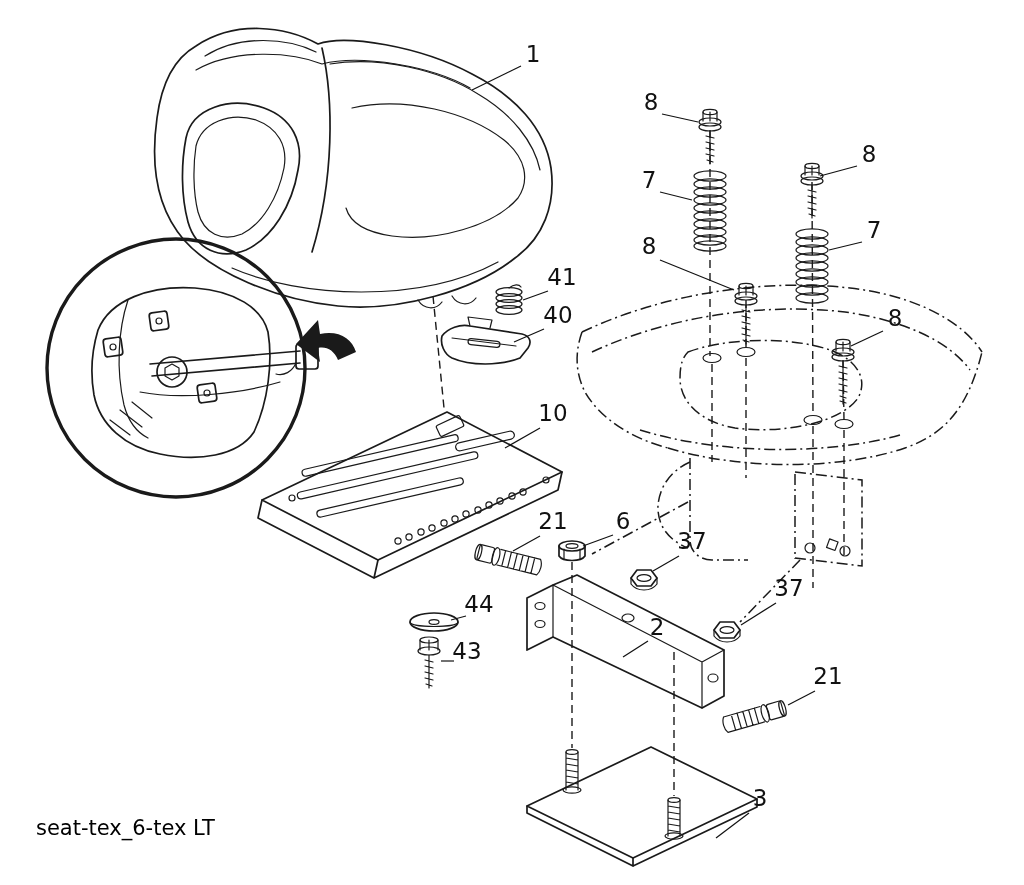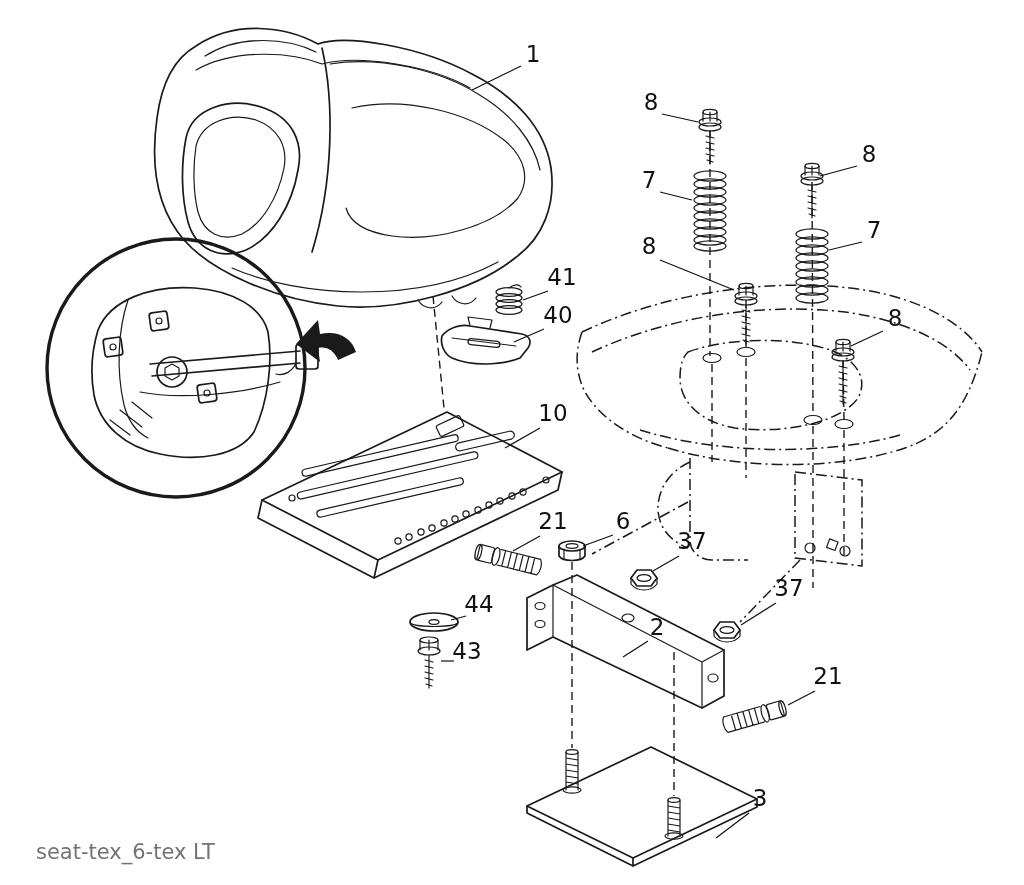--- a/index.html
+++ b/index.html
@@ -11,21 +11,21 @@
   svg { position:absolute; left:0; top:0; }
   .ln  { fill:none; stroke:var(--ink); stroke-width:1.7; stroke-linecap:round; stroke-linejoin:round; }
   .ln2 { fill:none; stroke:var(--ink); stroke-width:1.2; stroke-linecap:round; stroke-linejoin:round; }
   .thick { fill:none; stroke:var(--ink); stroke-width:3.4; }
   .dash  { fill:none; stroke:var(--ink); stroke-width:1.4; stroke-dasharray:8 5; }
   .dashdot { fill:none; stroke:var(--ink); stroke-width:1.5; stroke-dasharray:11 4 2 4; }
   .solid { fill:var(--ink); stroke:none; }
   .callout { font:23px "DejaVu Sans", sans-serif; fill:#111; text-anchor:middle; }
   .leader { stroke:#111; stroke-width:1.2; }
   .caption {
-    position:absolute; left:36px; top:840px; font-size:21px; color:#737373;
+    position:absolute; left:36px; top:816px; font-size:21px; color:#000000;
     font-family:"DejaVu Sans", sans-serif;
   }
 </style>
 </head>
 <body>
 
 <div class="page">
 <svg width="1024" height="885" viewBox="0 0 1024 885">
 
   <g>

